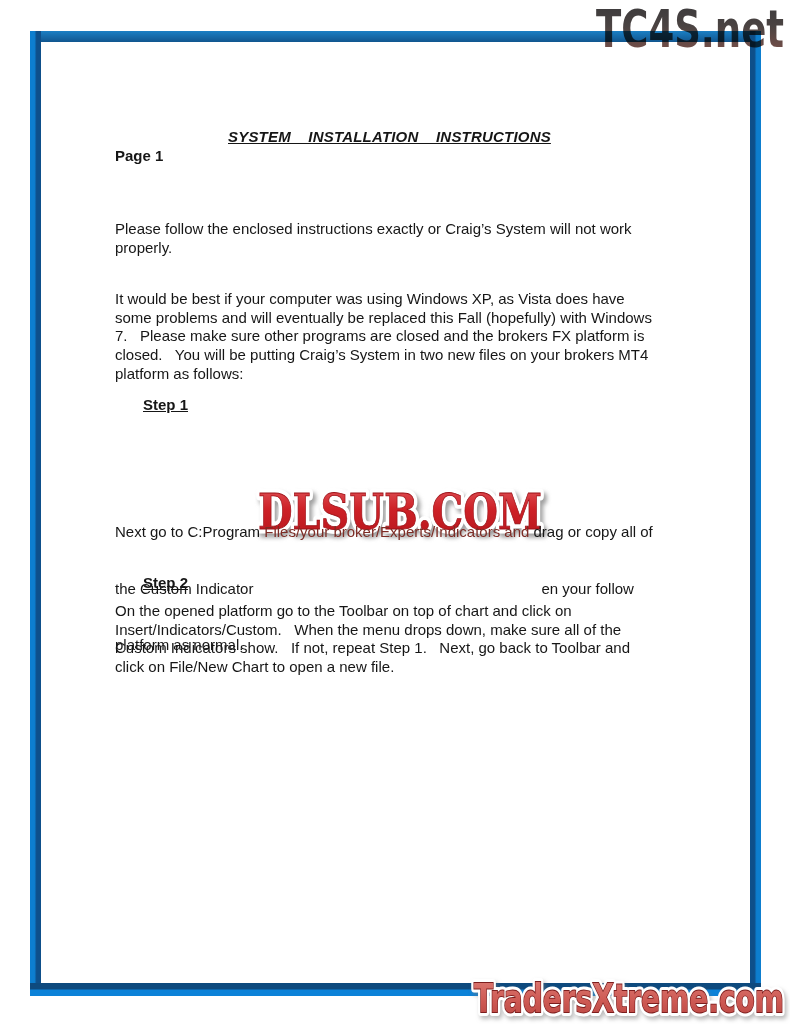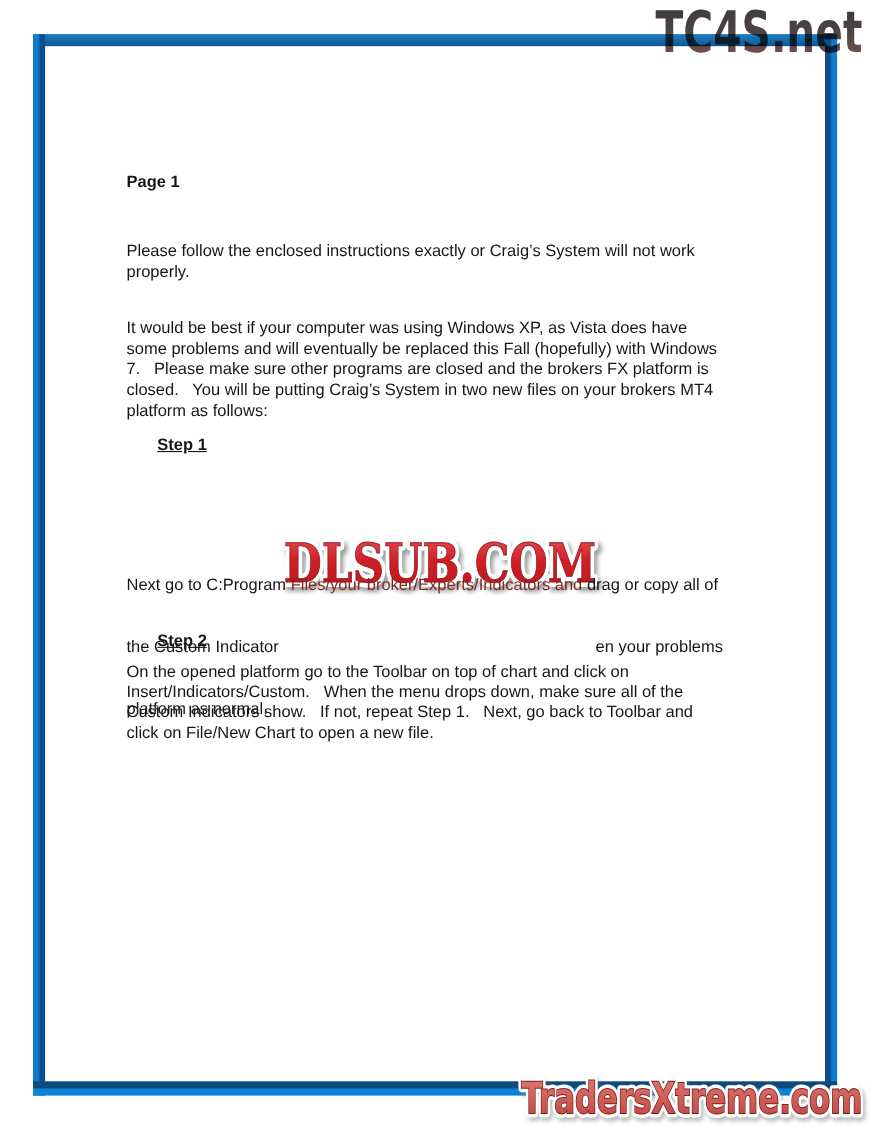--- a/index.html
+++ b/index.html
@@ -17,21 +17,21 @@
   .frame-left   { left:30px;  top:31px; width:11px; height:965px;
                   background:linear-gradient(to right,#0d7ecf 40%,#0e4f8a 60%); }
   .frame-right  { left:750px; top:31px; width:11px; height:965px;
                   background:linear-gradient(to left,#0d7ecf 40%,#0e4f8a 60%); }
 
   
   .doc-block { position:absolute; z-index:3; left:115px; color:#161616;
                font-size:15px; line-height:18.7px; white-space:pre; }
   .doc-title { left:228px; top:128px; font-weight:bold; font-style:italic;
                text-decoration:underline; letter-spacing:.2px; }
-  .page-label { top:147px; font-weight:bold;margin-top:10px; }
+  .page-label { top:147px; font-weight:bold; }
   .para-intro { top:220px; }
   .para-setup { top:290px; }
   .step-heading { font-weight:bold; text-decoration:underline;margin-left:28px; }
   .step1-heading { top:396px; }
   .para-template { top:431px; }
   .para-indicators { top:486px; }
   .pline { height:18.7px; white-space:pre; }
   .tinted { color:#7d2c25; }
   .obscured-gap { display:inline-block; width:288px; height:1px; }
   .step2-heading { top:574px; }
@@ -62,38 +62,39 @@
       <linearGradient id="wmGrad" x1="0" y1="0" x2="0" y2="1">
         <stop offset="0%" stop-color="#e2595e"></stop>
         <stop offset="45%" stop-color="#ce2127"></stop>
         <stop offset="100%" stop-color="#b5161c"></stop>
       </linearGradient>
     </defs>
     <text class="svg-text-bold-serif dlsub-back" x="12" y="48" font-size="49" textLength="284" lengthAdjust="spacingAndGlyphs" fill="#ffffff" stroke="#ffffff" stroke-width="9" stroke-linejoin="round">DLSUB.COM</text>
     <text class="svg-text-bold-serif" x="12" y="48" font-size="49" textLength="284" lengthAdjust="spacingAndGlyphs" fill="url(#wmGrad)" stroke="#9c1117" stroke-width="0.8">DLSUB.COM</text>
   </svg>
 
+  <div class="doc-block doc-title">SYSTEM    INSTALLATION    INSTRUCTIONS</div>
 
   <div class="doc-block page-label">Page 1</div>
 
   <div class="doc-block para-intro">Please follow the enclosed instructions exactly or Craig’s System will not work
 properly.</div>
 
   <div class="doc-block para-setup">It would be best if your computer was using Windows XP, as Vista does have
 some problems and will eventually be replaced this Fall (hopefully) with Windows
 7.   Please make sure other programs are closed and the brokers FX platform is
 closed.   You will be putting Craig’s System in two new files on your brokers MT4
 platform as follows:</div>
 
   <div class="doc-block step-heading step1-heading">Step 1</div>
 
 
   <div class="doc-block para-indicators">
     <div class="pline"><span>Next go to C:Program </span><span class="tinted">Files/your broker/Experts/Indicators and</span><span> drag or copy all of</span></div>
-    <div class="pline"><span>the Custom Indicator</span><span class="obscured-gap"></span><span>en your problems</span></div>
+    <div class="pline"><span>the Custom Indicator</span><span class="obscured-gap"></span><span>en your follow</span></div>
     <div class="pline">platform as normal.</div>
   </div>
 
   <div class="doc-block step-heading step2-heading">Step 2</div>
 
   <div class="doc-block para-step2">On the opened platform go to the Toolbar on top of chart and click on
 Insert/Indicators/Custom.   When the menu drops down, make sure all of the
 Custom Indicators show.   If not, repeat Step 1.   Next, go back to Toolbar and
 click on File/New Chart to open a new file.</div>
 

